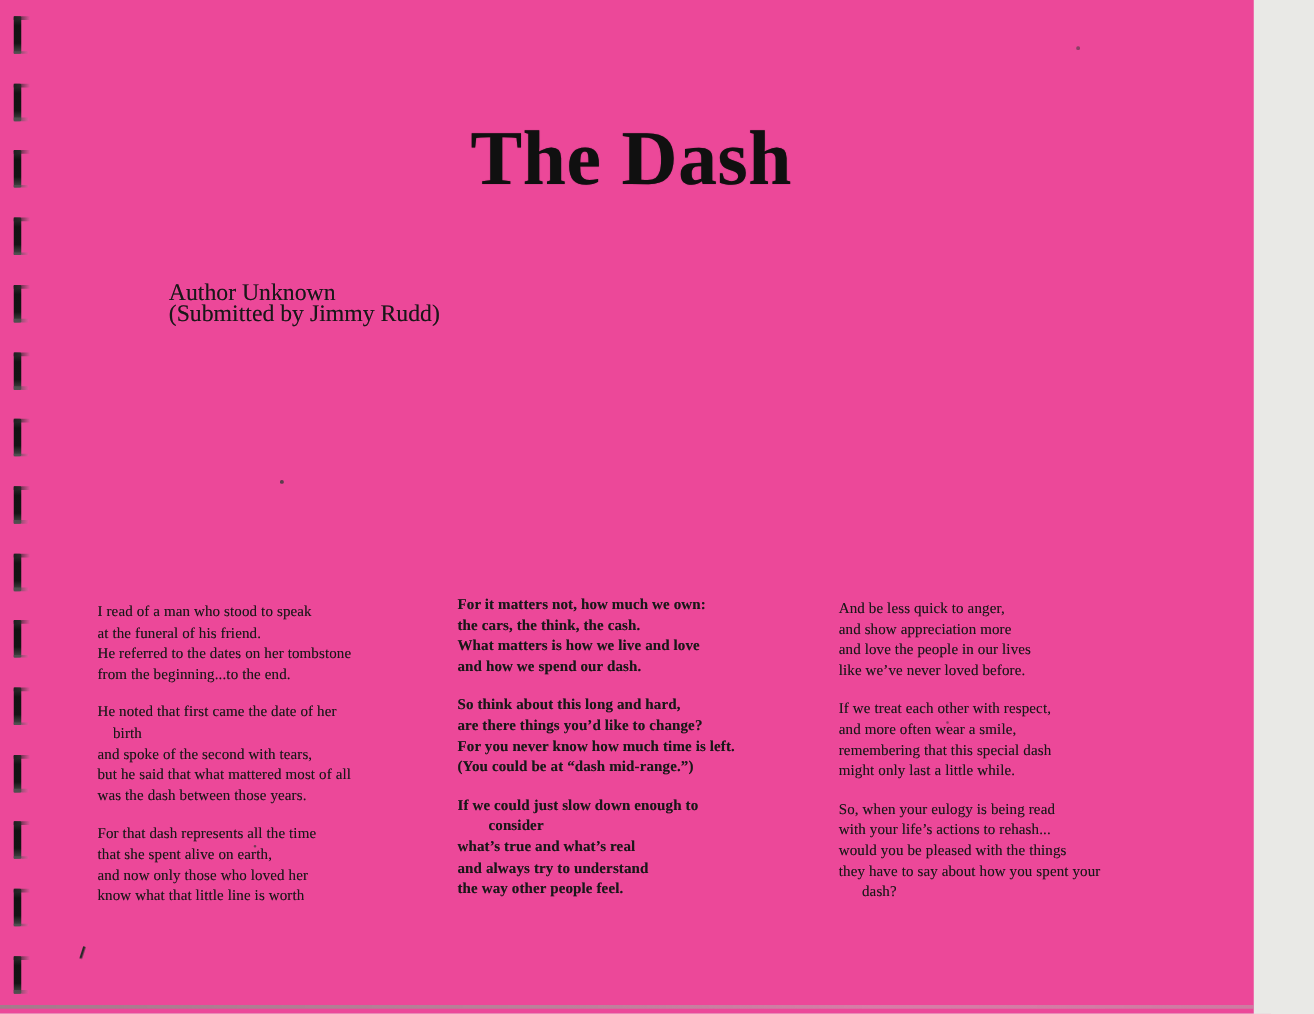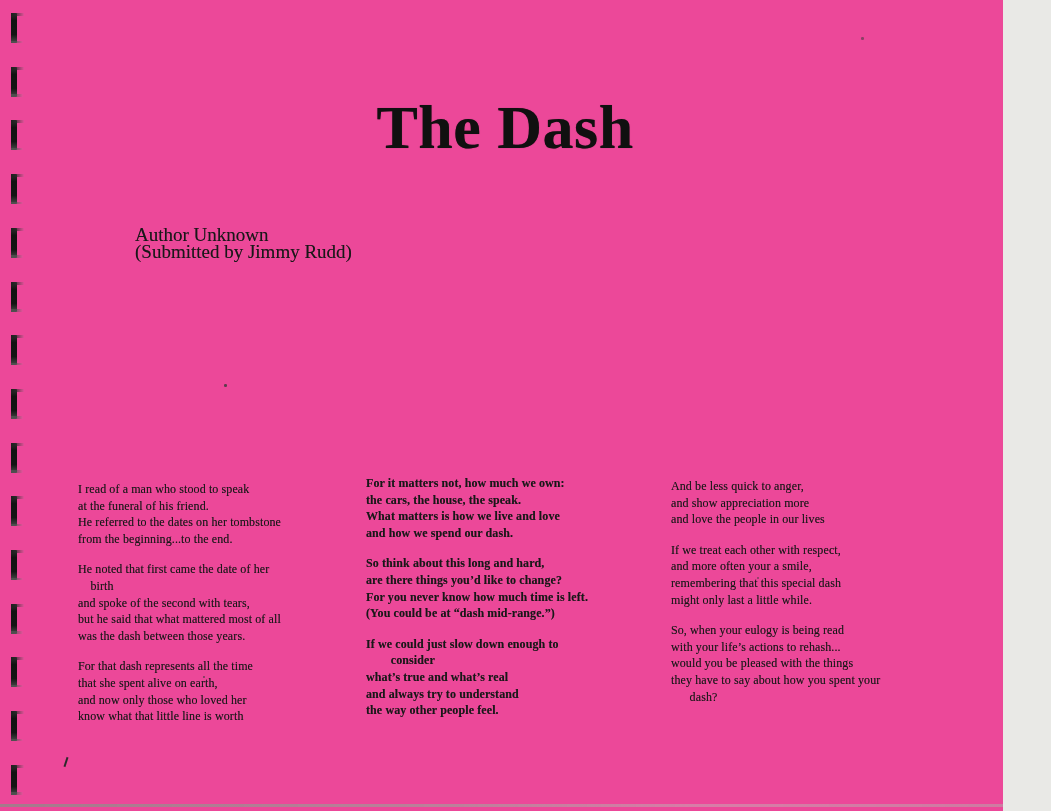--- a/index.html
+++ b/index.html
@@ -151,21 +151,21 @@
         <div class="stanza">
           <div class="poem-line">For that dash represents all the time</div>
           <div class="poem-line">that she spent alive on earth,</div>
           <div class="poem-line">and now only those who loved her</div>
           <div class="poem-line">know what that little line is worth</div>
         </div>
       </div>
       <div class="poem-col poem-col-1">
         <div class="stanza">
           <div class="poem-line">For it matters not, how much we own:</div>
-          <div class="poem-line">the cars, the house, the speak.</div>
+          <div class="poem-line">the cars, the think, the cash.</div>
           <div class="poem-line">What matters is how we live and love</div>
           <div class="poem-line">and how we spend our dash.</div>
         </div>
         <div class="stanza">
           <div class="poem-line">So think about this long and hard,</div>
           <div class="poem-line">are there things you’d like to change?</div>
           <div class="poem-line">For you never know how much time is left.</div>
           <div class="poem-line">(You could be at “dash mid-range.”)</div>
         </div>
         <div class="stanza">
@@ -174,24 +174,25 @@
           <div class="poem-line">what’s true and what’s real</div>
           <div class="poem-line">and always try to understand</div>
           <div class="poem-line">the way other people feel.</div>
         </div>
       </div>
       <div class="poem-col poem-col-2">
         <div class="stanza">
           <div class="poem-line">And be less quick to anger,</div>
           <div class="poem-line">and show appreciation more</div>
           <div class="poem-line">and love the people in our lives</div>
+          <div class="poem-line">like we’ve never loved before.</div>
         </div>
         <div class="stanza">
           <div class="poem-line">If we treat each other with respect,</div>
-          <div class="poem-line">and more often your a smile,</div>
+          <div class="poem-line">and more often wear a smile,</div>
           <div class="poem-line">remembering that this special dash</div>
           <div class="poem-line">might only last a little while.</div>
         </div>
         <div class="stanza">
           <div class="poem-line">So, when your eulogy is being read</div>
           <div class="poem-line">with your life’s actions to rehash...</div>
           <div class="poem-line">would you be pleased with the things</div>
           <div class="poem-line">they have to say about how you spent your</div>
           <div class="poem-line">      dash?</div>
         </div>

